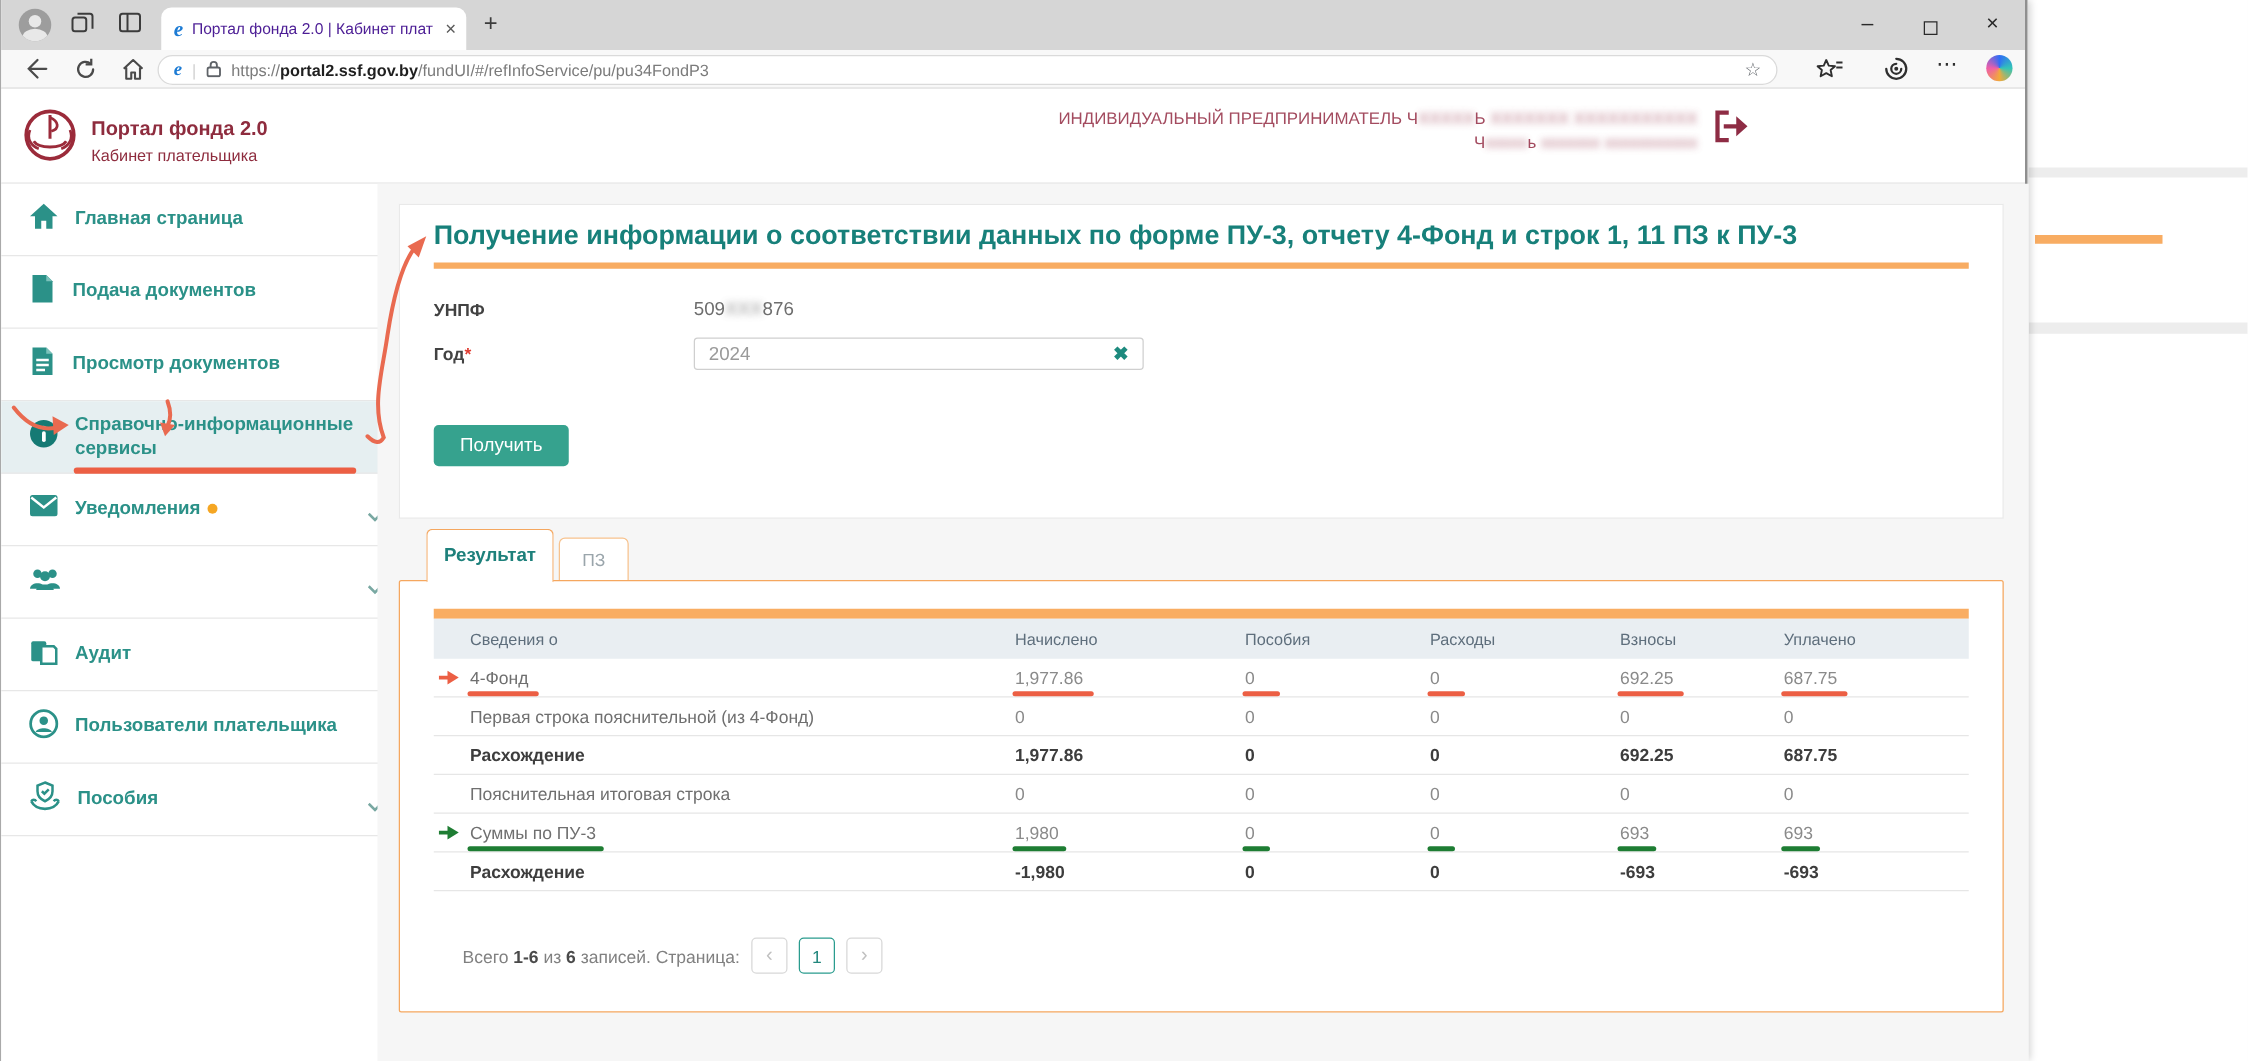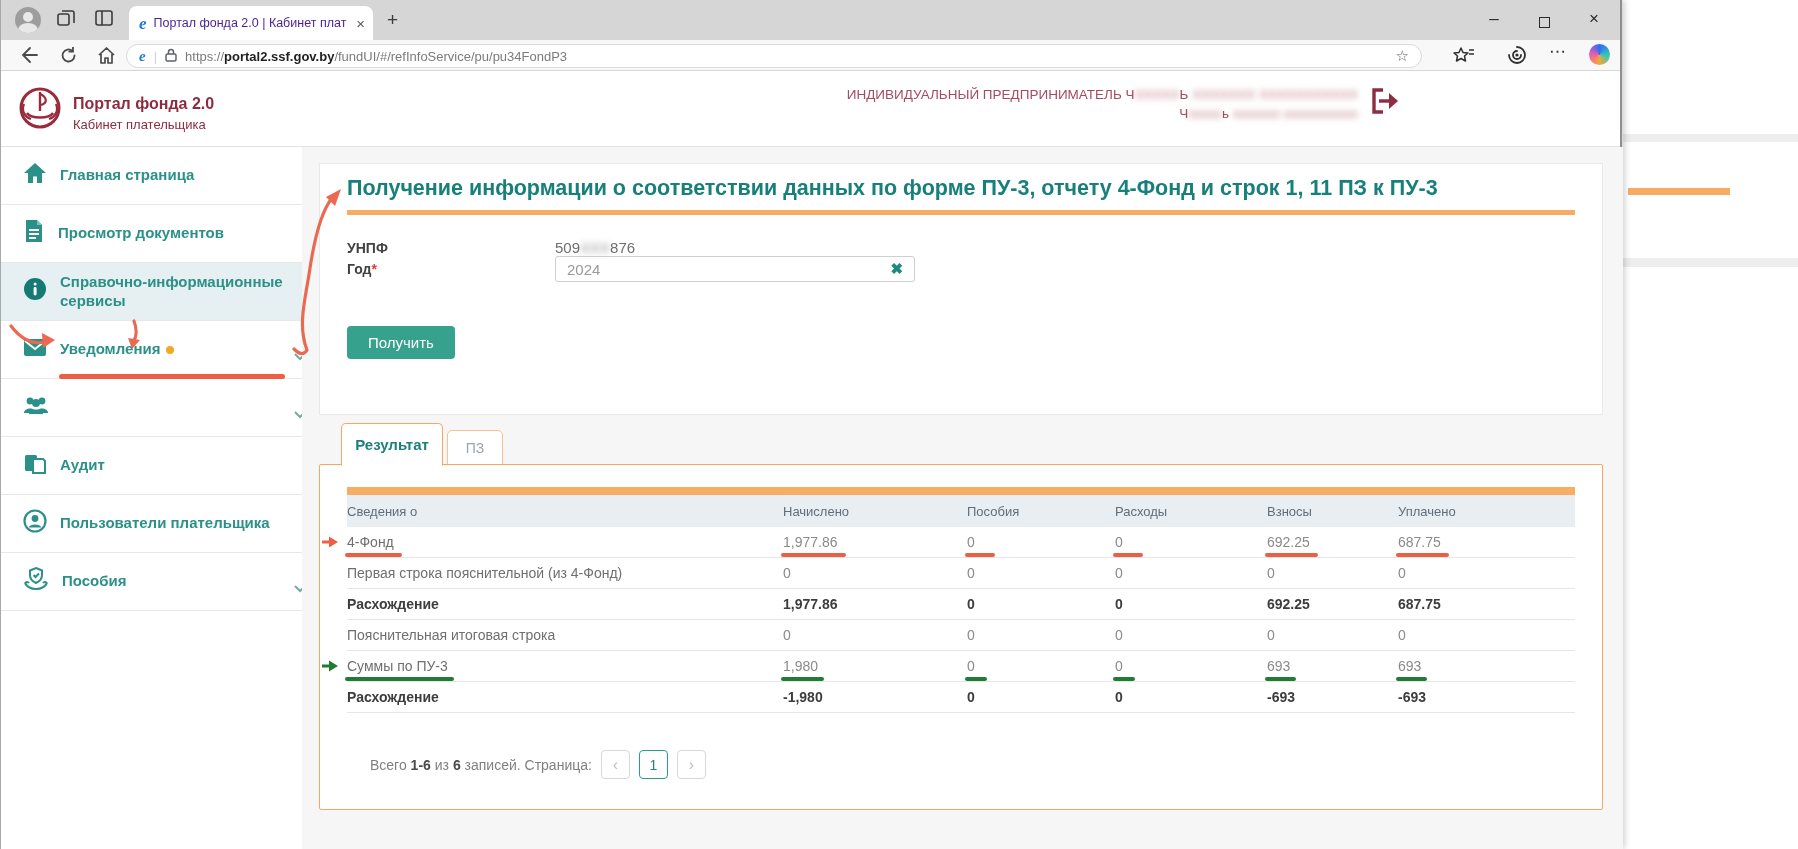--- a/index.html
+++ b/index.html
@@ -79,21 +79,21 @@
   #year-clear { margin-left:auto; color:#1d8a7e; font-weight:bold; font-size:15px; }
   #submit-btn { margin-top:44px; display:inline-block; background:#36a28e; color:#fff; font-size:15px; padding:8px 21px; border:none; border-radius:4px; }
 
   
   .res-tab { position:absolute; background:#fff; border:1px solid #f5a75f; border-radius:5px 5px 0 0; display:flex; align-items:center; justify-content:center; }
   #tab-result { left:39px; top:276px; width:102px; height:43px; border-bottom:1px solid #fff; z-index:6; color:#1d807b; font-weight:bold; font-size:15px; }
   #tab-pz { left:145px; top:283px; width:56px; height:36px; border-color:#f7c28d; color:#9aa5ab; font-size:14px; z-index:4; }
   #result-panel { position:absolute; left:17px; top:317px; width:1284px; height:346px; background:#fff; border:1px solid #f5a75f; border-radius:2px; z-index:5; padding:22px 27px 0 27px; }
 
   #orange-bar { height:8px; background:#f9ad62; }
-  .t-grid { display:grid; grid-template-columns:436px 184px 148px 152px 131px 1fr; align-items:center; }
+  .t-grid { display:grid; grid-template-columns:436px 184px 148px 152px 131px 1fr; padding-left:29px; align-items:center; }
   #t-head { height:32px; background:#e9eef2; font-size:13px; color:#5e6e7c; }
   .t-row { height:31px; border-bottom:1px solid #e6e6e6; font-size:14px; color:#6f6f6f; }
   .t-row .num { color:#8a8a8a; }
   .t-row.bold { font-weight:bold; color:#3d3d3d; }
   .t-row.bold .num { color:#3d3d3d; }
   .cell { position:relative; }
   .ct { position:relative; display:inline-block; }
   .u-red::after { content:""; position:absolute; left:-2px; bottom:-7px; height:4px; width:calc(100% + 10px); min-width:30px; background:#ec5f44; border-radius:2px; }
   .u-green::after { content:""; position:absolute; left:-2px; bottom:-7px; height:4px; width:calc(100% + 8px); min-width:22px; background:#1e7d33; border-radius:2px; }
   .row-arrow { position:absolute; left:-25px; top:50%; transform:translateY(-50%); line-height:0; }
@@ -219,20 +219,27 @@
     <div class="sb-item">
       <span><svg width="24" height="22" viewBox="0 0 24 22">
             <path d="M12 1 L23 11 H19 V21 H14 V14.5 H10 V21 H5 V11 H1 Z" fill="#2b9188"></path>
           </svg></span>
       <span class="lbl">Главная страница</span>
     </div>
     <div class="sb-item">
       <span><svg width="22" height="24" viewBox="0 0 22 24">
             <path d="M3 1 H14 L19 6 V23 H3 Z" fill="#2b9188"></path>
             <path d="M14 1 L14 6 H19 Z" fill="#7cc2bb"></path>
+          </svg></span>
+      <span class="lbl">Подача документов</span>
+    </div>
+    <div class="sb-item">
+      <span><svg width="22" height="24" viewBox="0 0 22 24">
+            <path d="M3 1 H14 L19 6 V23 H3 Z" fill="#2b9188"></path>
+            <path d="M14 1 L14 6 H19 Z" fill="#7cc2bb"></path>
             <rect x="6" y="10" width="10" height="2" fill="#fff"></rect>
             <rect x="6" y="14" width="10" height="2" fill="#fff"></rect>
             <rect x="6" y="18" width="7" height="2" fill="#fff"></rect>
           </svg></span>
       <span class="lbl">Просмотр документов</span>
     </div>
     <div class="sb-item active">
       <span><svg width="24" height="24" viewBox="0 0 24 24">
             <circle cx="12" cy="12" r="11" fill="#157a74"></circle>
             <rect x="10.6" y="5.5" width="3" height="3" rx="1.5" fill="#fff"></rect>
@@ -297,21 +304,21 @@
 
     <div id="form-card">
       <div id="page-title">Получение информации о соответствии данных по форме ПУ-3, отчету 4-Фонд и строк 1, 11 ПЗ к ПУ-3</div>
       <div id="title-underline"></div>
 
       <div class="form-row" style="margin-top:24px;">
         <div class="form-label">УНПФ</div>
         <div id="unpf-value"><span>509</span><span class="redact">ХХХ</span><span>876</span></div>
       </div>
 
-      <div class="form-row" style="margin-top:0;">
+      <div class="form-row" style="margin-top:14px;">
         <div class="form-label"><span>Год</span><span class="req">*</span></div>
         <div>
           <div id="year-input">
             <span>2024</span>
             <span id="year-clear">✖</span>
           </div>
         </div>
       </div>
 
       <button id="submit-btn">Получить</button>

